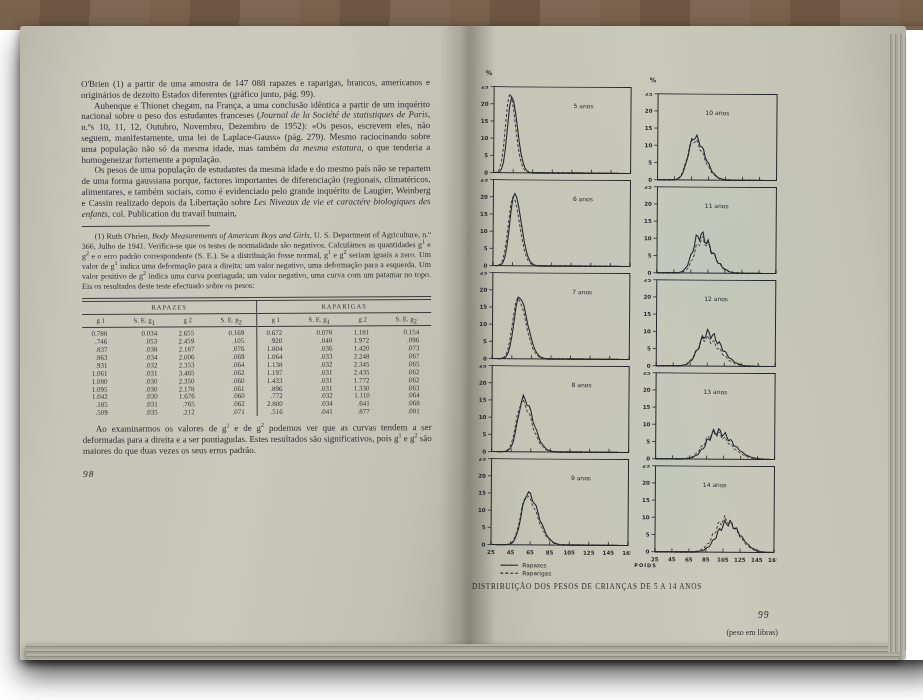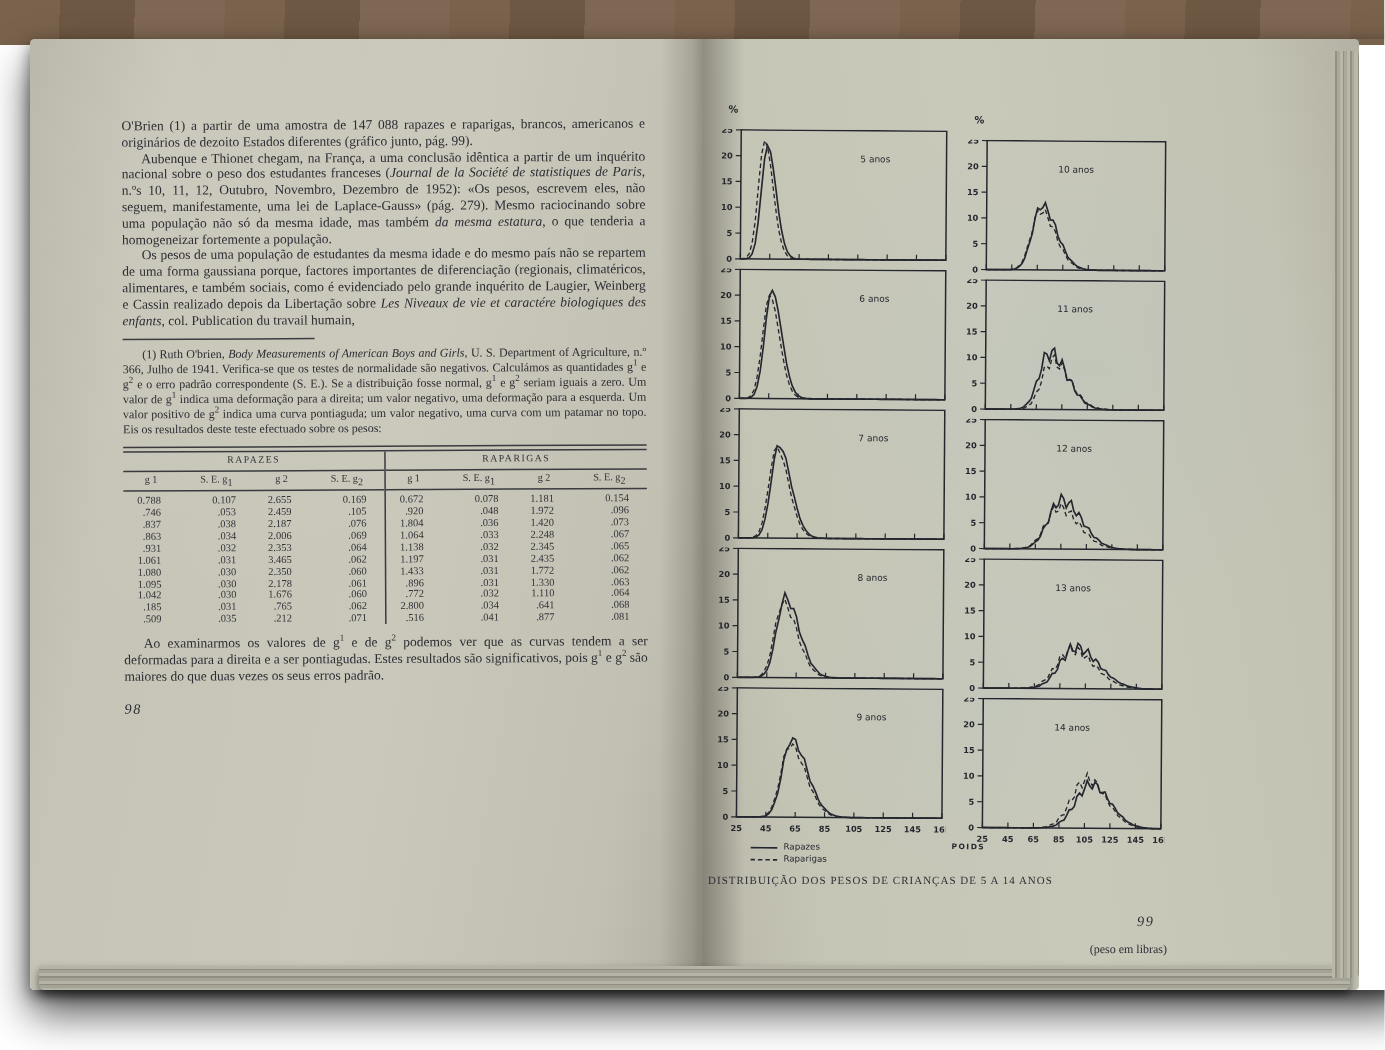--- a/index.html
+++ b/index.html
@@ -101,21 +101,21 @@
             <div class="tbl-group">RAPAZES</div>
             <div class="tbl-sub">
                 <span><span>g 1</span></span>
                 <span><span>S. E. g</span><span class="sb">1</span></span>
                 <span><span>g 2</span></span>
                 <span><span>S. E. g</span><span class="sb">2</span></span>
               </div>
             <div class="tbl-body">
                 <div class="tbl-row">
                   <span>0.788</span>
-                  <span>0.107</span>
+                  <span>0.034</span>
                   <span>2.655</span>
                   <span>0.169</span>
                 </div>
                 <div class="tbl-row">
                   <span>.746</span>
                   <span>.053</span>
                   <span>2.459</span>
                   <span>.105</span>
                 </div>
                 <div class="tbl-row">

